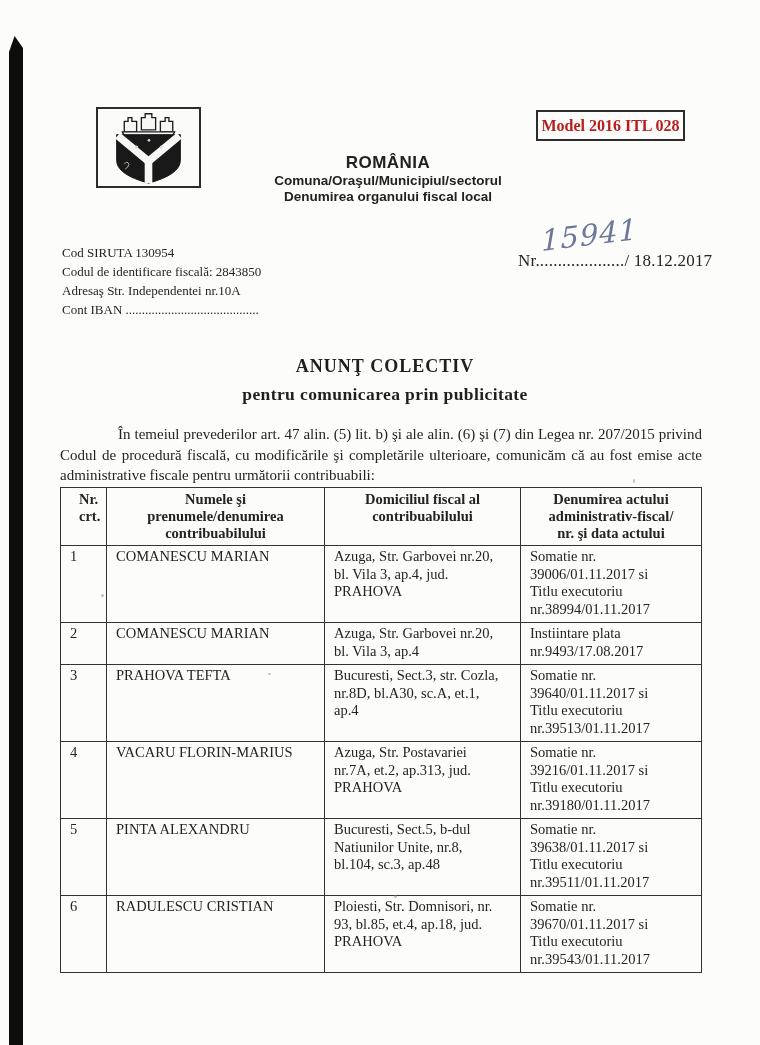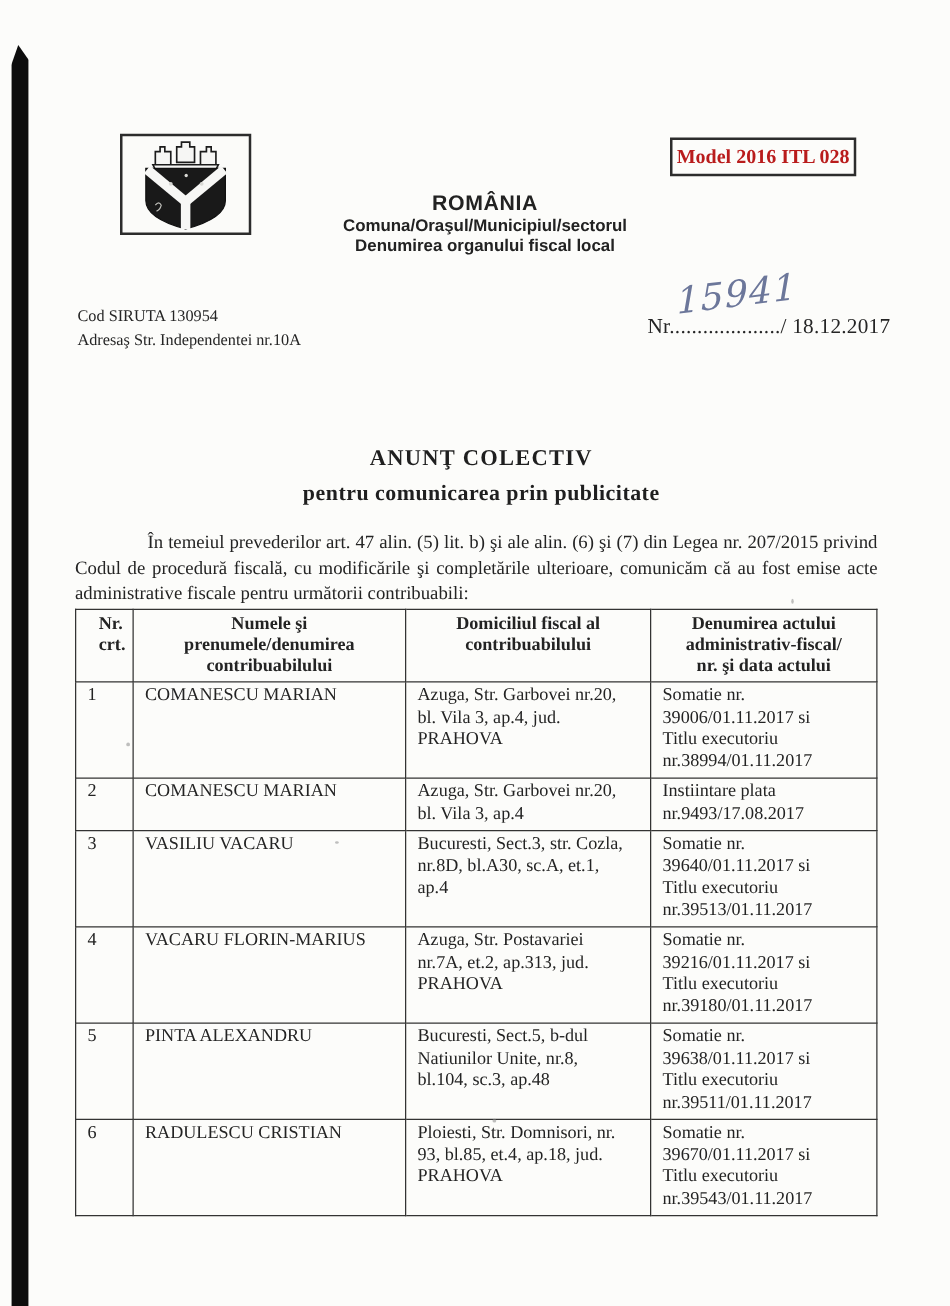--- a/index.html
+++ b/index.html
@@ -121,21 +121,23 @@
   </div>
 
   <div class="center-head">
     <div class="country">ROMÂNIA</div>
     <div class="org-line">Comuna/Oraşul/Municipiul/sectorul</div>
     <div class="org-line">Denumirea organului fiscal local</div>
   </div>
 
   <div class="info-block">
     <div>Cod SIRUTA 130954</div>
+    <div>Codul de identificare fiscală: 2843850</div>
     <div>Adresaş Str. Independentei nr.10A</div>
+    <div>Cont IBAN .........................................</div>
   </div>
 
   <div class="nr-line"><span>Nr</span><span>....................</span><span>/ 18.12.2017</span></div>
   <div class="hand-number">15941</div>
 
   <div class="titles">
     <div class="title1">ANUNŢ COLECTIV</div>
     <div class="title2">pentru comunicarea prin publicitate</div>
   </div>
 
@@ -179,21 +181,21 @@
       <td class="c-nr">2</td>
       <td class="c-name">COMANESCU MARIAN</td>
       <td class="c-addr">Azuga, Str. Garbovei nr.20,
 bl. Vila 3, ap.4</td>
       <td class="c-act">Instiintare plata
 nr.9493/17.08.2017</td>
     </tr>
 
     <tr>
       <td class="c-nr">3</td>
-      <td class="c-name">VASILIU VACARU</td>
+      <td class="c-name">PRAHOVA TEFTA</td>
       <td class="c-addr">Bucuresti, Sect.3, str. Cozla,
 nr.8D, bl.A30, sc.A, et.1,
 ap.4</td>
       <td class="c-act">Somatie nr.
 39640/01.11.2017 si
 Titlu executoriu
 nr.39513/01.11.2017</td>
     </tr>
 
     <tr>

